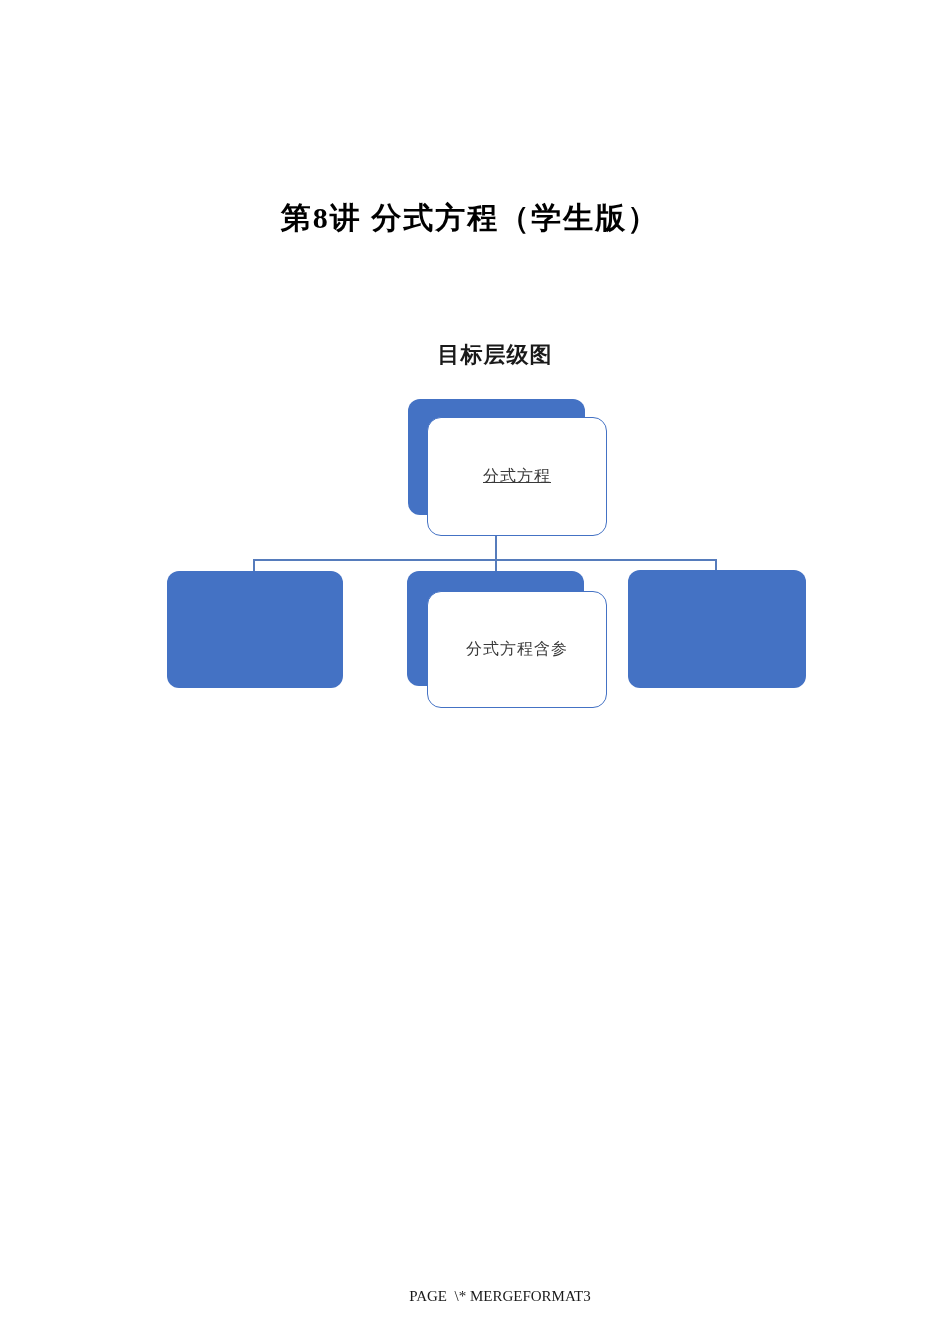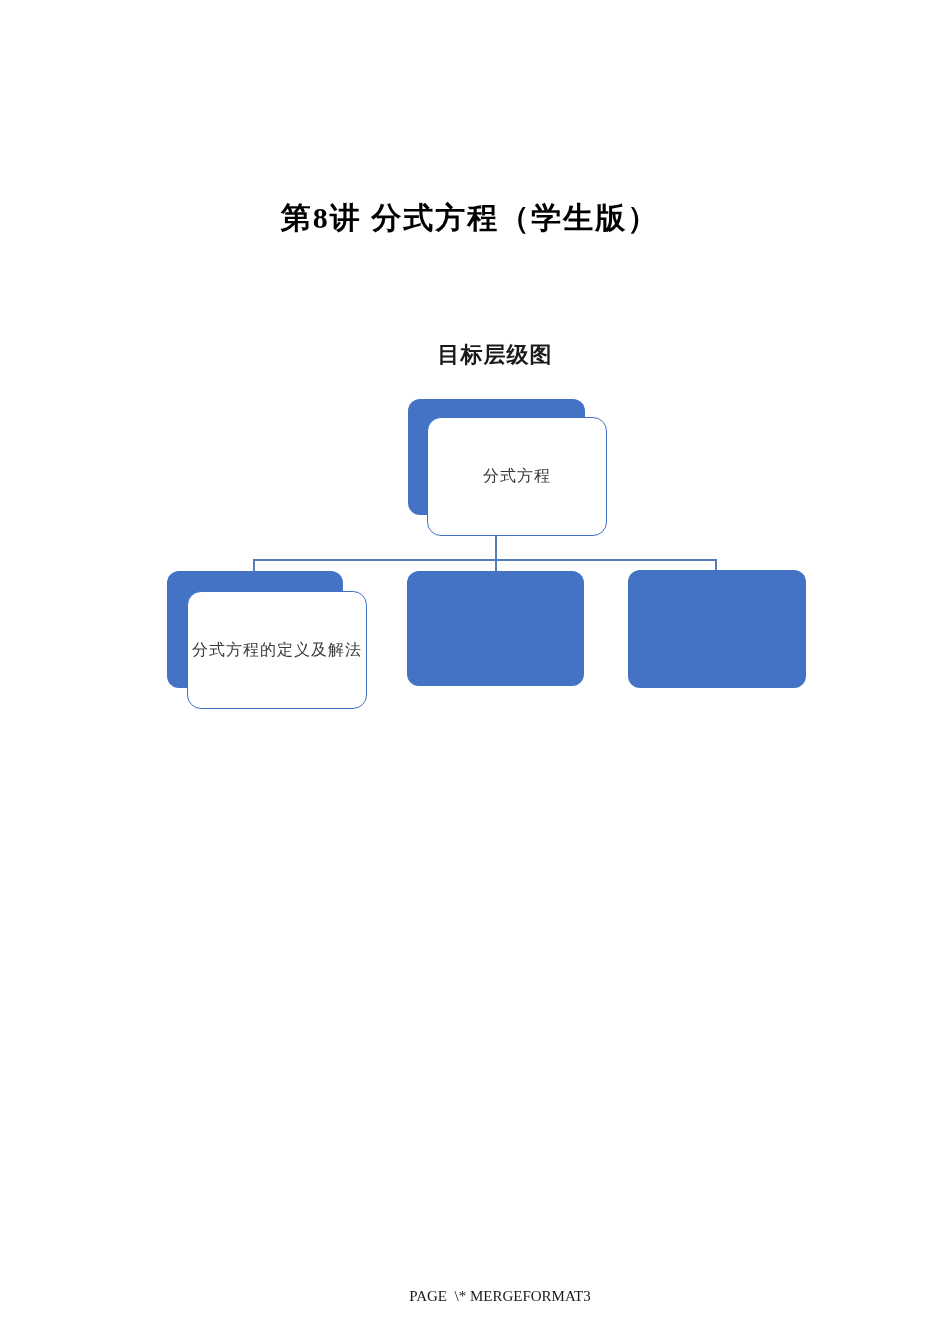--- a/index.html
+++ b/index.html
@@ -71,21 +71,21 @@
     color: #3a3a3a;
     letter-spacing: 1px;
     box-sizing: border-box;
   }
   .conn {
     position: absolute;
     background: #567CBC;
   }
   
   .shadow-root { left: 408px; top: 351px; width: 177px; height: 116px; }
-  .node-root   { left: 427px; top: 369px; width: 180px; height: 119px; }
+  .node-root   { left: 427px; top: 369px; width: 180px; height: 119px; text-decoration: underline; }
   
   .shadow-c1 { left: 167px; top: 523px; width: 176px; height: 117px; }
   .node-c1   { left: 187px; top: 543px; width: 180px; height: 118px; }
   
   .shadow-c2 { left: 407px; top: 523px; width: 177px; height: 115px; }
   .node-c2   { left: 427px; top: 543px; width: 180px; height: 117px; }
   
   .shadow-c3 { left: 628px; top: 522px; width: 178px; height: 118px; }
   .node-c3   { left: 647px; top: 542px; width: 181px; height: 116px; }
   
@@ -124,25 +124,25 @@
     <div class="conn conn-left-v"></div>
     <div class="conn conn-mid-v"></div>
     <div class="conn conn-right-v"></div>
 
     <div class="shadow shadow-root"></div>
     <div class="node node-root">
       <span>分式方程</span>
     </div>
 
     <div class="shadow shadow-c1"></div>
-    <div class="node node-c1">
-      <span>分式方程的定义及解法</span>
-    </div>
 
     <div class="shadow shadow-c2"></div>
+    <div class="node node-c2">
+      <span>分式方程含参</span>
+    </div>
 
     <div class="shadow shadow-c3"></div>
 
   </div>
 
   <p class="page-footer">PAGE  \* MERGEFORMAT3</p>
 
 </div>
 
 </body></html>

